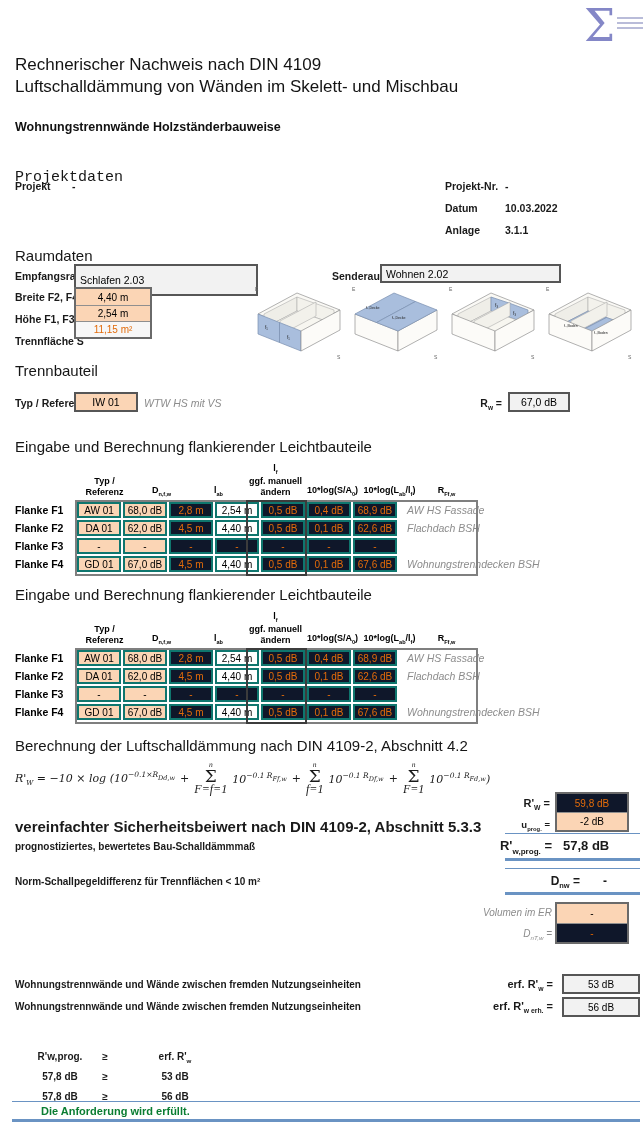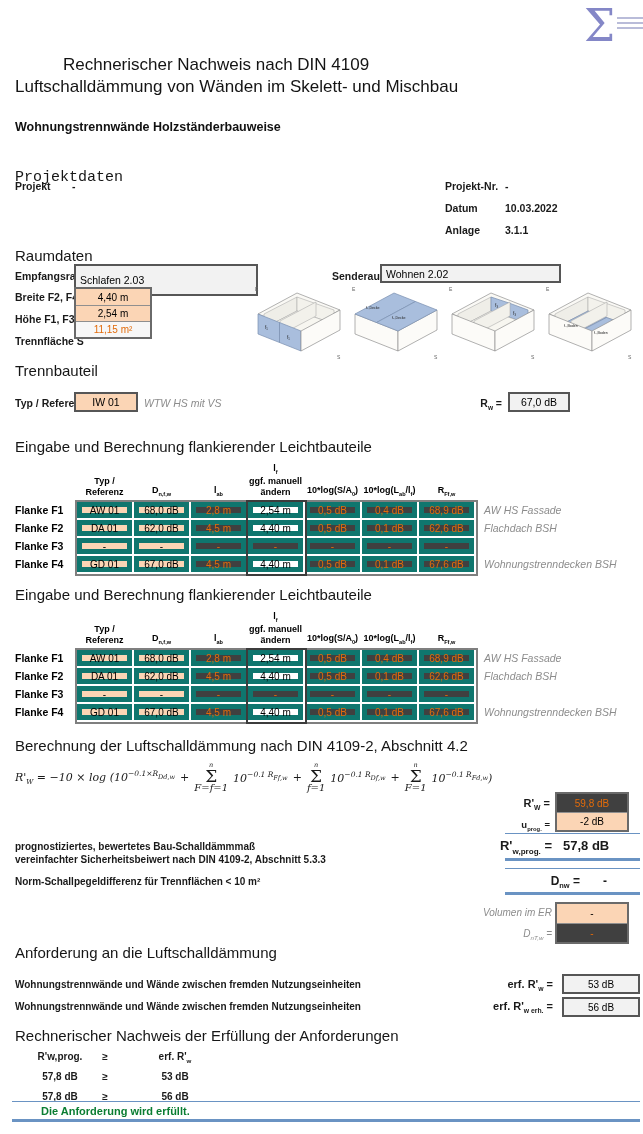--- a/index.html
+++ b/index.html
@@ -18,66 +18,66 @@
   
   .inbox{border:2px solid #565656;background:#f2f2f2;font-size:10.5px;
          display:flex;align-items:center;padding:0 4px;box-sizing:border-box;}
   .cbox{border:2px solid #565656;background:#f2f2f2;font-size:10.5px;
         display:flex;align-items:center;justify-content:center;box-sizing:border-box;}
   .stack{border:2px solid #6a6a6a;box-sizing:border-box;}
   .srow{height:16px;display:flex;align-items:center;justify-content:center;
         font-size:10px;box-sizing:border-box;}
   .srow + .srow{border-top:1px solid #8f8f8f;}
   .or{background:#fbd5b5;}
-  .gr{background:#404040;}
+  .gr{background:#0f172a;}
   .wh{background:#ffffff;}
   .otx{color:#e26b0a;}
   
   .fhead{display:grid;grid-template-columns:repeat(7,55px);column-gap:2px;
          text-align:center;font-size:9px;font-weight:bold;align-items:end;line-height:1.25;}
   .frow{display:flex;height:16px;margin-bottom:2px;}
   .frow .rl{width:62px;font-size:10.5px;font-weight:bold;display:flex;align-items:center;}
-  .fc{width:55px;margin-right:2px;display:flex;align-items:center;justify-content:center;
-      font-size:10px;border:5px solid #0f766e;box-sizing:border-box;}
+  .fc{width:44px;margin-right:2px;display:flex;align-items:center;justify-content:center;
+      font-size:10px;border:2px solid #0f766e;box-sizing:border-box;}
   .fcm{margin-left:8px;display:flex;align-items:center;white-space:nowrap;}
   .outline{border:2px solid #7f7f7f;pointer-events:none;box-sizing:border-box;}
   .outline-dk{border:2px solid #3c3c3c;pointer-events:none;box-sizing:border-box;}
   
   .bl1{border-top:1.5px solid #6a93c3;height:0;}
   .bl2{height:3px;border-top:1px solid #6a93c3;border-bottom:2px solid #6a93c3;box-sizing:border-box;}
   .rlab{text-align:right;}
   
   .formula{display:flex;align-items:center;gap:5px;font-size:11px;font-style:italic;
            font-family:"DejaVu Serif",serif;color:#1a1a1a;}
   .formula sup{font-size:7.5px;}
   .formula sup sub{font-size:6.5px;}
   .sum{display:flex;flex-direction:column;align-items:center;line-height:1;}
   .sum .t{font-size:6.5px;}
   .sum .s{font-size:17px;line-height:.85;font-style:normal;}
-  .sum .b{font-size:10px;}
+  .sum .b{font-size:12px;font-family:Liberation Serif, serif;}
   .logo-sigma{font-family:"DejaVu Serif",serif;font-size:44px;line-height:1;color:#8487c7;}
   .logo-bars div{height:2px;background:#b9bcd9;margin:3px 0;}
   .green{color:#0a7d32;font-weight:bold;font-size:11px;padding-left:26px;}
   svg text{font-family:"Liberation Sans",sans-serif;}
 </style>
 </head>
 <body>
 
 <div class="page">
 
   <div class="abs" style="left:584px;top:4px;display:flex;">
     <div class="logo-sigma">Σ</div>
     <div class="logo-bars" style="width:26px;margin-top:10px;margin-left:2px;">
       <div></div>
         <div></div>
         <div></div>
     </div>
   </div>
 
-  <div class="abs h1" style="left:15px;top:55px;margin-left:48px;">Rechnerischer Nachweis nach DIN 4109</div>
+  <div class="abs h1" style="left:15px;top:55px;">Rechnerischer Nachweis nach DIN 4109</div>
   <div class="abs h1" style="left:15px;top:77px;">Luftschalldämmung von Wänden im Skelett- und Mischbau</div>
   <div class="abs bsub" style="left:15px;top:120px;">Wohnungstrennwände Holzständerbauweise</div>
 
   <div class="abs hsec" style="left:15px;top:169px;font-family:Liberation Mono, monospace;">Projektdaten</div>
   <div class="abs lbl" style="left:15px;top:180px;">Projekt</div>
   <div class="abs txt" style="left:72px;top:180px;">-</div>
   <div class="abs lbl" style="left:445px;top:180px;">Projekt-Nr.</div>
   <div class="abs txt" style="left:505px;top:180px;">-</div>
   <div class="abs lbl" style="left:445px;top:202px;">Datum</div>
   <div class="abs txt" style="left:505px;top:202px;">10.03.2022</div>
@@ -318,50 +318,48 @@
     <span><span>10</span><sup><span>−0.1 R</span><sub>Fd,w</sub></sup><span>)</span></span>
   </div>
 
   <div class="abs lbl rlab" style="left:400px;top:797px;width:150px;font-size:11px;"><span>R'</span><sub>W</sub><span> =</span></div>
   <div class="abs lbl rlab" style="left:400px;top:819px;width:150px;font-size:9.5px;"><span>u</span><sub>prog.</sub><span> =</span></div>
   <div class="abs stack" style="left:555px;top:792px;width:74px;">
     <div class="srow gr otx" style="height:18px;">59,8 dB</div>
     <div class="srow or" style="height:18px;">-2 dB</div>
   </div>
 
-  <div class="abs txt" style="left:15px;top:818px;font-size:10px;margin-top:36px;">vereinfachter Sicherheitsbeiwert nach DIN 4109-2, Abschnitt 5.3.3</div>
+  <div class="abs txt" style="left:15px;top:818px;font-size:15px;">vereinfachter Sicherheitsbeiwert nach DIN 4109-2, Abschnitt 5.3.3</div>
   <div class="abs txt" style="left:15px;top:841px;font-size:10px;">prognostiziertes, bewertetes Bau-Schalldämmmaß</div>
 
   <div class="abs bl1" style="left:505px;top:833px;width:135px;"></div>
   <div class="abs lbl rlab" style="left:400px;top:838px;width:152px;font-size:13px;"><span>R'</span><sub>w,prog.</sub><span> =</span></div>
   <div class="abs lbl" style="left:563px;top:838px;font-size:13px;">57,8 dB</div>
   <div class="abs bl2" style="left:505px;top:858px;width:135px;"></div>
 
   <div class="abs txt" style="left:15px;top:876px;font-size:10px;">Norm-Schallpegeldifferenz für Trennflächen  &lt; 10 m²</div>
   <div class="abs bl1" style="left:505px;top:868px;width:135px;"></div>
   <div class="abs lbl rlab" style="left:430px;top:874px;width:150px;font-size:12px;"><span>D</span><sub>nw</sub><span> =</span></div>
   <div class="abs lbl" style="left:603px;top:874px;font-size:12px;">-</div>
   <div class="abs bl2" style="left:505px;top:892px;width:135px;"></div>
 
   <div class="abs it rlab" style="left:440px;top:907px;width:112px;font-size:10px;">Volumen im ER</div>
   <div class="abs it rlab" style="left:440px;top:928px;width:112px;font-size:10px;"><span>D</span><sub>nT,w</sub><span> =</span></div>
   <div class="abs stack" style="left:555px;top:902px;width:74px;">
     <div class="srow or" style="height:19px;">-</div>
     <div class="srow gr otx" style="height:19px;">-</div>
   </div>
 
-  <div class="abs hsec" style="left:15px;top:944px;">Anforderung an die Luftschalldämmung</div>
   <div class="abs txt" style="left:15px;top:979px;font-size:10px;">Wohnungstrennwände und Wände zwischen fremden Nutzungseinheiten</div>
   <div class="abs txt" style="left:15px;top:1001px;font-size:10px;">Wohnungstrennwände und Wände zwischen fremden Nutzungseinheiten</div>
   <div class="abs lbl rlab" style="left:420px;top:978px;width:133px;font-size:11px;"><span>erf. R'</span><sub>w</sub><span> =</span></div>
   <div class="abs lbl rlab" style="left:420px;top:1000px;width:133px;font-size:11px;"><span>erf. R'</span><sub>w erh.</sub><span> =</span></div>
   <div class="abs cbox" style="left:562px;top:974px;width:78px;height:20px;font-size:10px;">53 dB</div>
   <div class="abs cbox" style="left:562px;top:997px;width:78px;height:20px;font-size:10px;">56 dB</div>
 
-  <div class="abs hsec" style="left:15px;top:1027px;">Rechnerischer Nachweis der Erfüllung der Anforderungen</div>
   <div class="abs lbl" style="left:25px;top:1051px;width:70px;text-align:center;font-size:10px;">R'w,prog.</div>
   <div class="abs lbl" style="left:95px;top:1051px;width:20px;text-align:center;font-size:10px;">≥</div>
   <div class="abs lbl" style="left:140px;top:1051px;width:70px;text-align:center;font-size:10px;"><span>erf. R'</span><sub>w</sub></div>
   <div class="abs lbl" style="left:25px;top:1071px;width:70px;text-align:center;font-size:10px;">57,8 dB</div>
   <div class="abs lbl" style="left:95px;top:1071px;width:20px;text-align:center;font-size:10px;">≥</div>
   <div class="abs lbl" style="left:140px;top:1071px;width:70px;text-align:center;font-size:10px;">53 dB</div>
   <div class="abs lbl" style="left:25px;top:1091px;width:70px;text-align:center;font-size:10px;">57,8 dB</div>
   <div class="abs lbl" style="left:95px;top:1091px;width:20px;text-align:center;font-size:10px;">≥</div>
   <div class="abs lbl" style="left:140px;top:1091px;width:70px;text-align:center;font-size:10px;">56 dB</div>
 

